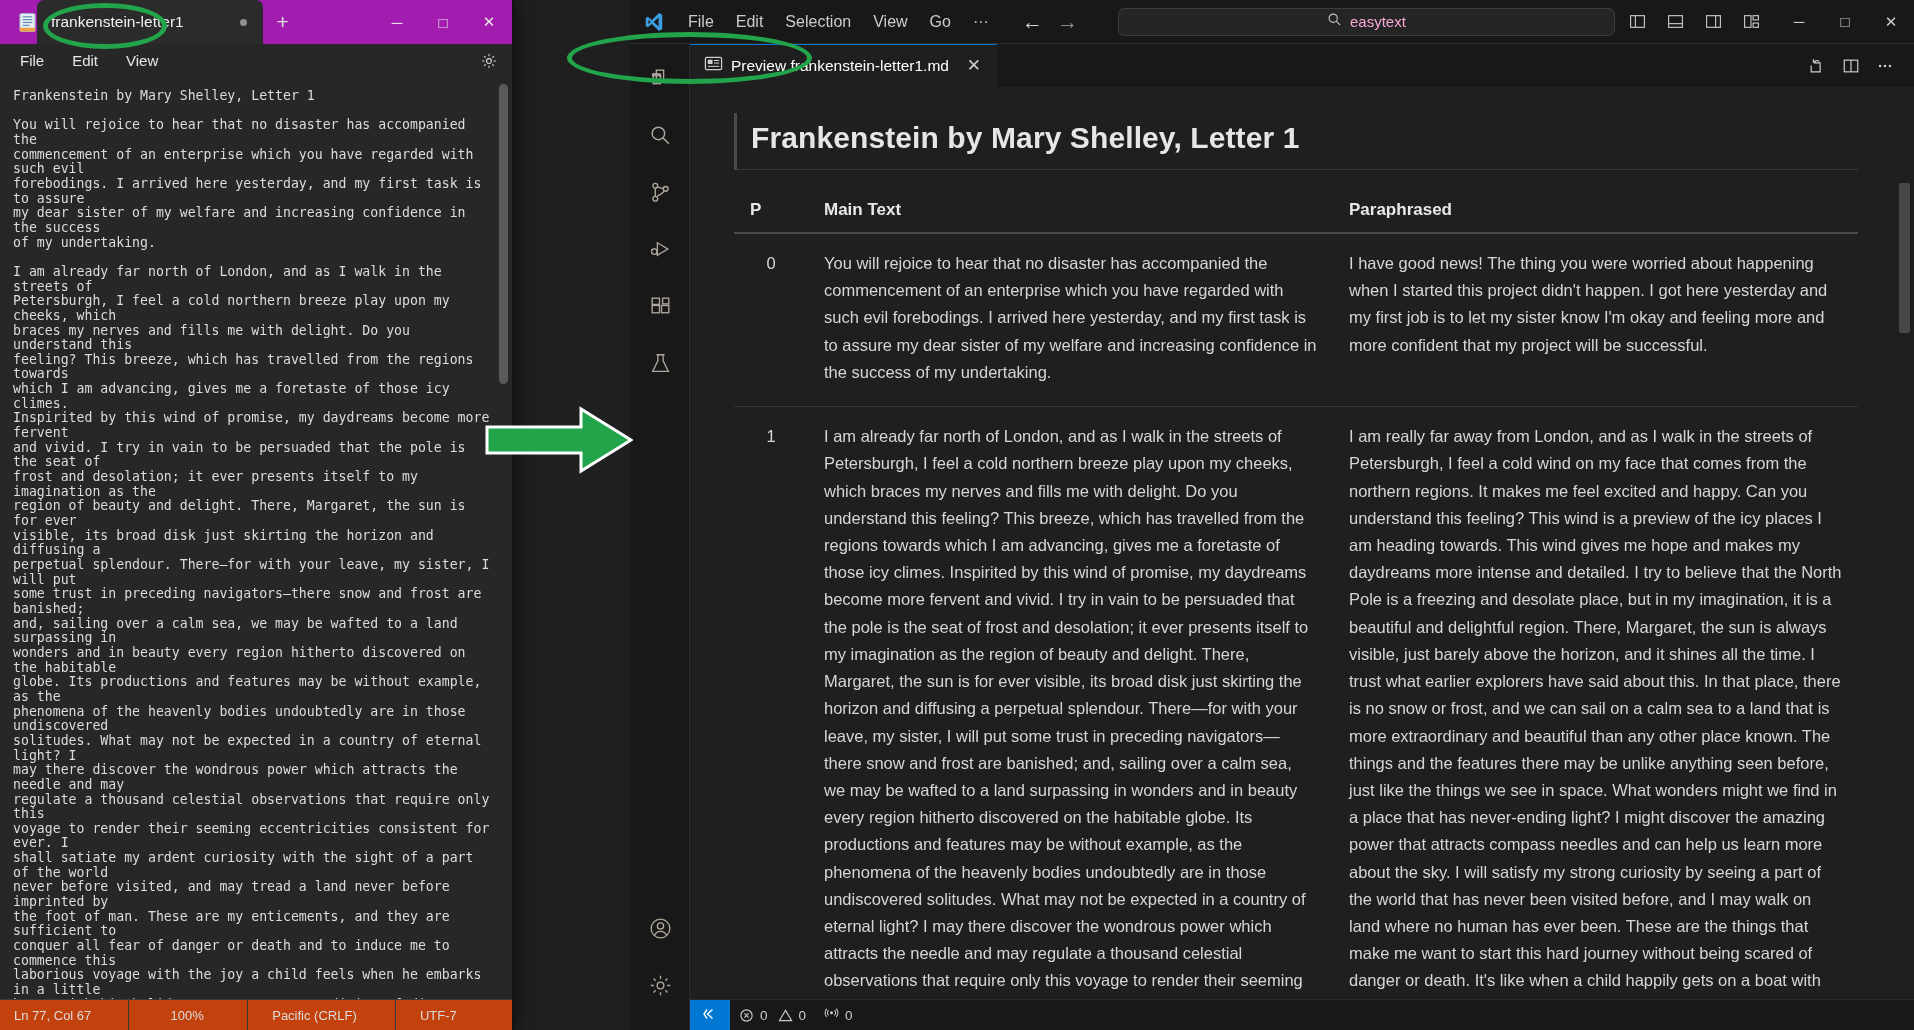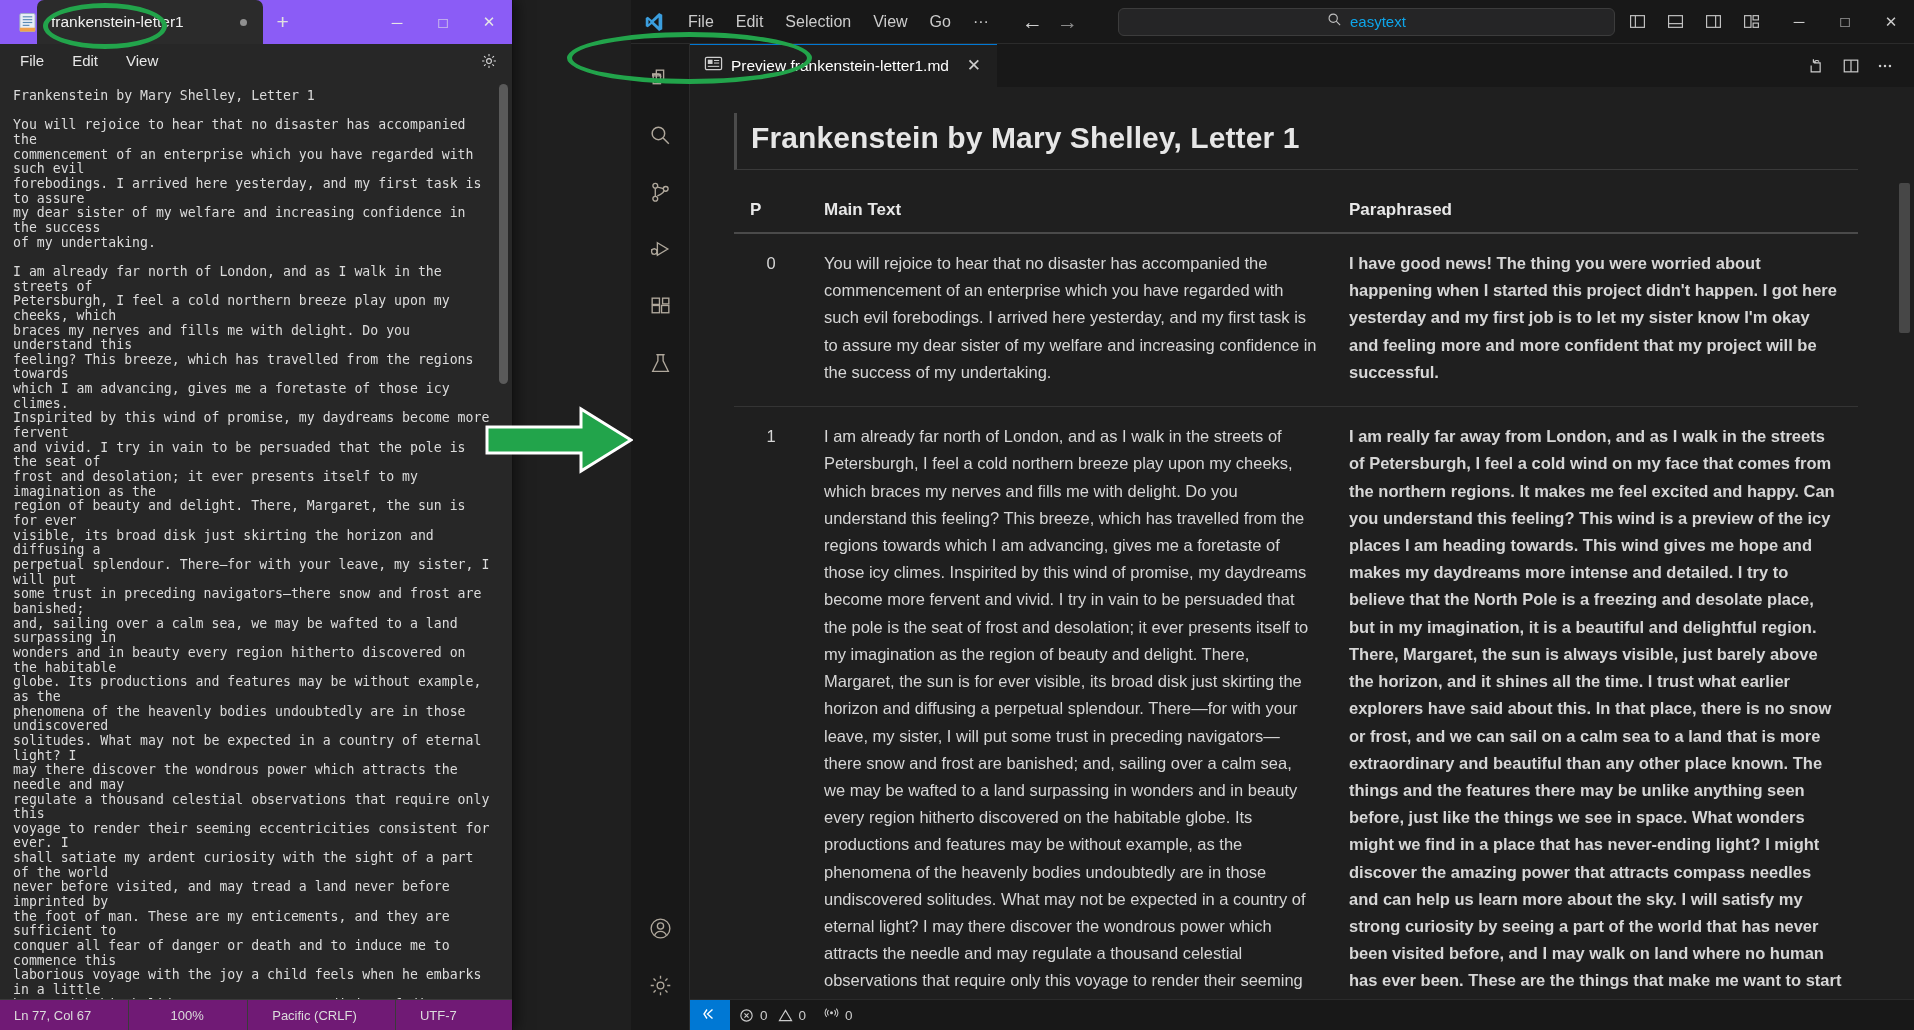--- a/index.html
+++ b/index.html
@@ -14,21 +14,21 @@
   
   .vscode{position:absolute;left:631px;top:0;width:1283px;height:1030px;background:#1f1f1f;display:flex;flex-direction:column;}
   .vs-titlebar{height:43px;background:#181818;display:flex;align-items:center;border-bottom:1px solid #2b2b2b;flex:0 0 auto;position:relative;}
   .vs-logo{width:46px;display:flex;align-items:center;justify-content:center;}
   .vs-menu{display:flex;align-items:center;gap:0px;}
   .vs-menu-item{color:#cccccc;font-size:16px;padding:4px 11px;border-radius:4px;cursor:default;white-space:nowrap;}
   .vs-navbtns{display:flex;align-items:center;margin-left:22px;gap:14px;}
   .navarrow{color:#8a8a8a;font-size:21px;line-height:1;}
   .navarrow.active{color:#cfcfcf;}
   .vs-search{flex:0 0 auto;margin-left:40px;width:495px;height:26px;background:#252526;border:1px solid #3c3c3c;border-radius:6px;display:flex;align-items:center;justify-content:center;gap:8px;}
-  .vs-search .q{color:#0ea5e9;font-size:15px;}
+  .vs-search .q{color:#f9a8d4;font-size:15px;}
   .vs-search-icon{display:block;}
   .vs-title-right{position:absolute;right:0;top:0;height:43px;display:flex;align-items:center;}
   .layout-icons{display:flex;align-items:center;gap:8px;padding-right:10px;}
   .layout-ic{width:30px;height:30px;display:flex;align-items:center;justify-content:center;border-radius:4px;}
   .wincontrols{display:flex;align-items:center;}
   .wc{width:46px;height:43px;display:flex;align-items:center;justify-content:center;color:#cccccc;font-size:15px;}
 
   .vs-body{flex:1 1 auto;display:flex;min-height:0;}
   .activitybar{width:58px;background:#181818;border-right:1px solid #2b2b2b;display:flex;flex-direction:column;align-items:center;padding-top:8px;flex:0 0 auto;}
   .act-item{width:58px;height:57px;display:flex;align-items:center;justify-content:center;position:relative;}
@@ -44,46 +44,46 @@
 
   .preview{flex:1 1 auto;overflow:hidden;position:relative;background:#1f1f1f;padding:0;}
   .preview-inner{padding:26px 56px 0 44px;}
   .doc-title{color:#e6e6e6;font-size:30px;font-weight:600;letter-spacing:.1px;padding:8px 0 14px 14px;border-bottom:1px solid #3a3a3a;border-left:3px solid #4b4b4b;margin:0 0 0 0;}
   table.md{width:100%;border-collapse:collapse;margin-top:22px;table-layout:fixed;}
   table.md th{color:#e8e8e8;font-size:17px;font-weight:700;text-align:left;padding:8px 16px 12px 16px;border-bottom:2px solid #4a4a4a;vertical-align:bottom;}
   table.md td{color:#d6d6d6;font-size:16.5px;line-height:1.65;padding:16px 16px 20px 16px;vertical-align:top;border-bottom:1px solid #343434;}
   th.c-p,td.c-p{width:42px;text-align:left;}
   td.c-p{color:#d6d6d6;vertical-align:middle;text-align:center;}
   th.c-main,td.c-main{width:calc(52% - 21px);margin-top:22px;}
-  th.c-para,td.c-para{width:calc(48% - 21px);font-weight:bold;}
+  th.c-para,td.c-para{width:calc(48% - 21px);}
 
   .vs-scrollbar{position:absolute;right:2px;top:0;width:12px;background:transparent;}
   .vs-scrollthumb{position:absolute;right:2px;top:96px;width:11px;height:150px;background:#474747;border-radius:2px;}
 
   .vs-statusbar{height:30px;background:#181818;display:flex;align-items:center;flex:0 0 auto;border-top:1px solid #2b2b2b;}
   .remote{background:#0078d4;height:30px;display:flex;align-items:center;padding:0 12px;color:#fff;}
   .sb-item{display:flex;align-items:center;gap:6px;color:#cccccc;font-size:13.5px;padding:0 9px;height:30px;}
 
   
   .notepad{position:absolute;left:0;top:0;width:512px;height:1030px;background:#272727;display:flex;flex-direction:column;box-shadow:3px 0 14px rgba(0,0,0,.55);border-right:1px solid #111;}
-  .np-titlebar{height:44px;background:#8b5cf6;display:flex;align-items:center;position:relative;flex:0 0 auto;}
+  .np-titlebar{height:44px;background:#a21caf;display:flex;align-items:center;position:relative;flex:0 0 auto;}
   .np-tab{display:flex;align-items:center;gap:10px;height:44px;padding:0 10px 0 14px;background:#2b2b2b;border-top-left-radius:7px;border-top-right-radius:7px;position:relative;}
   .np-tab .np-title{color:#f2f2f2;font-size:15.5px;white-space:nowrap;}
   .np-dot{width:7px;height:7px;border-radius:50%;background:#909090;margin-left:46px;margin-right:6px;}
   .np-newtab{width:40px;height:44px;display:flex;align-items:center;justify-content:center;color:#e0e0e0;font-size:21px;}
   .np-wincontrols{position:absolute;right:0;top:0;height:44px;display:flex;}
   .np-wc{width:46px;height:44px;display:flex;align-items:center;justify-content:center;color:#e6e6e6;font-size:15px;}
   .np-menubar{height:32px;background:#272727;display:flex;align-items:center;padding-left:6px;position:relative;flex:0 0 auto;}
   .np-menu{color:#e7e7e7;font-size:15px;padding:4px 14px;border-radius:4px;}
   .np-gear{position:absolute;right:10px;top:4px;width:26px;height:26px;display:flex;align-items:center;justify-content:center;}
   .np-editor{flex:1 1 auto;position:relative;overflow:hidden;background:#272727;}
   .np-text{color:#dcdcdc;font-family:"DejaVu Sans Mono","Liberation Mono",monospace;font-size:13.2px;line-height:14.65px;white-space:pre-wrap;padding:13px 18px 0 13px;letter-spacing:0px;margin:0;}
   .np-scroll{position:absolute;right:2px;top:0;width:11px;height:100%;}
   .np-thumb{position:absolute;right:2px;top:8px;width:9px;height:300px;background:#5a5a5a;border-radius:5px;}
-  .np-statusbar{height:30px;background:#701a75;display:flex;align-items:flex-start;border-top:1px solid #3a3a3a;flex:0 0 auto;}
+  .np-statusbar{height:30px;background:#c2410c;display:flex;align-items:flex-start;border-top:1px solid #3a3a3a;flex:0 0 auto;}
   .np-sb{color:#dcdcdc;font-size:13px;display:flex;align-items:center;height:30px;}
   .np-sb.s1{width:148px;padding-left:14px;}
   .np-sb.s2{width:100px;padding-left:42px;border-left:1px solid #3a3a3a;}
   .np-sb.s3{width:160px;padding-left:24px;border-left:1px solid #3a3a3a;}
   .np-sb.s4{width:120px;padding-left:24px;border-left:1px solid #3a3a3a;}
 
   
   .annot{position:absolute;pointer-events:none;}
   .ellipse{border:5px solid #22a44b;border-radius:50%;}
   .ell-np{left:43px;top:3px;width:114px;height:36px;}

